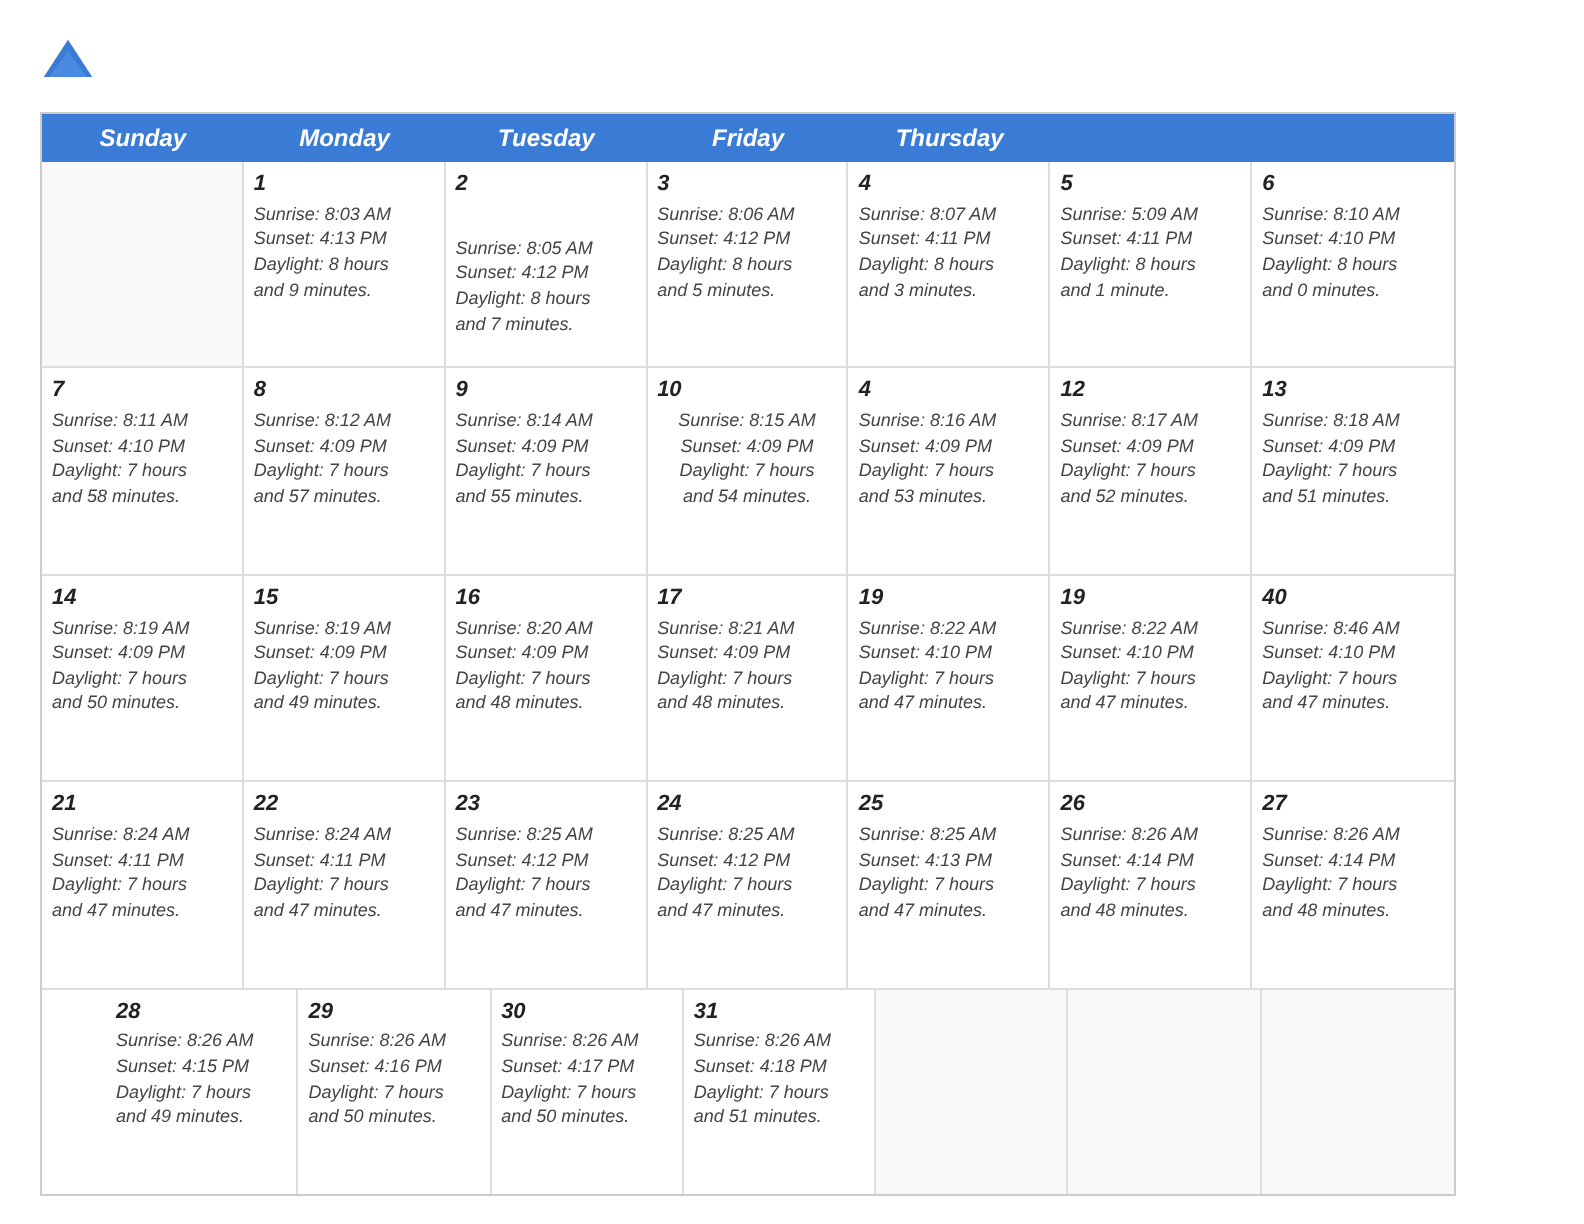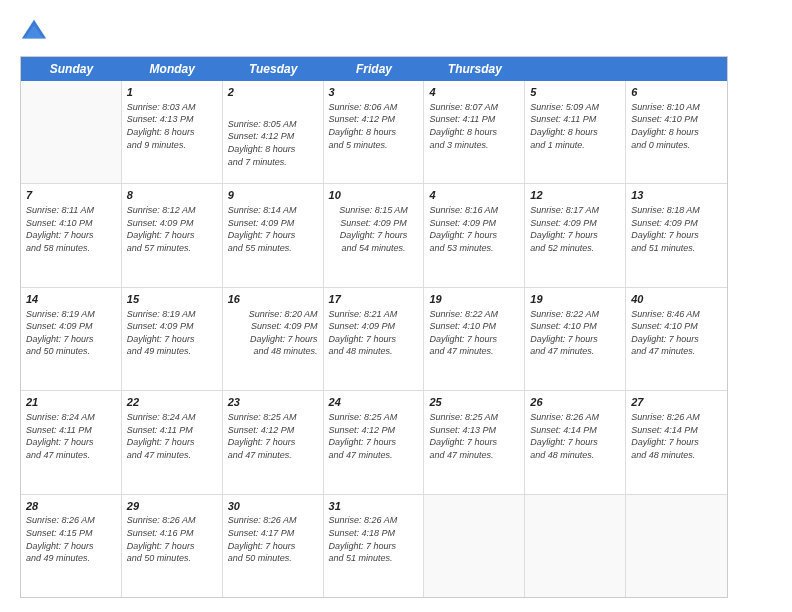--- a/index.html
+++ b/index.html
@@ -85,20 +85,21 @@
       flex-direction: column;
     }
     .cal-row {
       display: grid;
       grid-template-columns: repeat(7, 1fr);
       flex: 1;
       border-bottom: 1px solid #ddd;
     }
     .cal-row:last-child {
       border-bottom: none;
+      margin-left: 32px;
     }
     .cal-cell {
       border-right: 1px solid #ddd;
       padding: 4px 5px;
       font-size: 9.5px;
       color: #333;
       line-height: 1.35;
       vertical-align: top;
       min-height: 0;
     }
@@ -257,21 +258,21 @@
           </div>
           <div class="cal-cell">
             <span class="day-num">15</span>
             <div class="cell-info" style="white-space: pre-line;">Sunrise: 8:19 AM
 Sunset: 4:09 PM
 Daylight: 7 hours
 and 49 minutes.</div>
           </div>
           <div class="cal-cell">
             <span class="day-num">16</span>
-            <div class="cell-info" style="white-space: pre-line; text-align: right;">Sunrise: 8:20 AM
+            <div class="cell-info" style="white-space: pre-line;">Sunrise: 8:20 AM
 Sunset: 4:09 PM
 Daylight: 7 hours
 and 48 minutes.</div>
           </div>
           <div class="cal-cell">
             <span class="day-num">17</span>
             <div class="cell-info" style="white-space: pre-line;">Sunrise: 8:21 AM
 Sunset: 4:09 PM
 Daylight: 7 hours
 and 48 minutes.</div>

